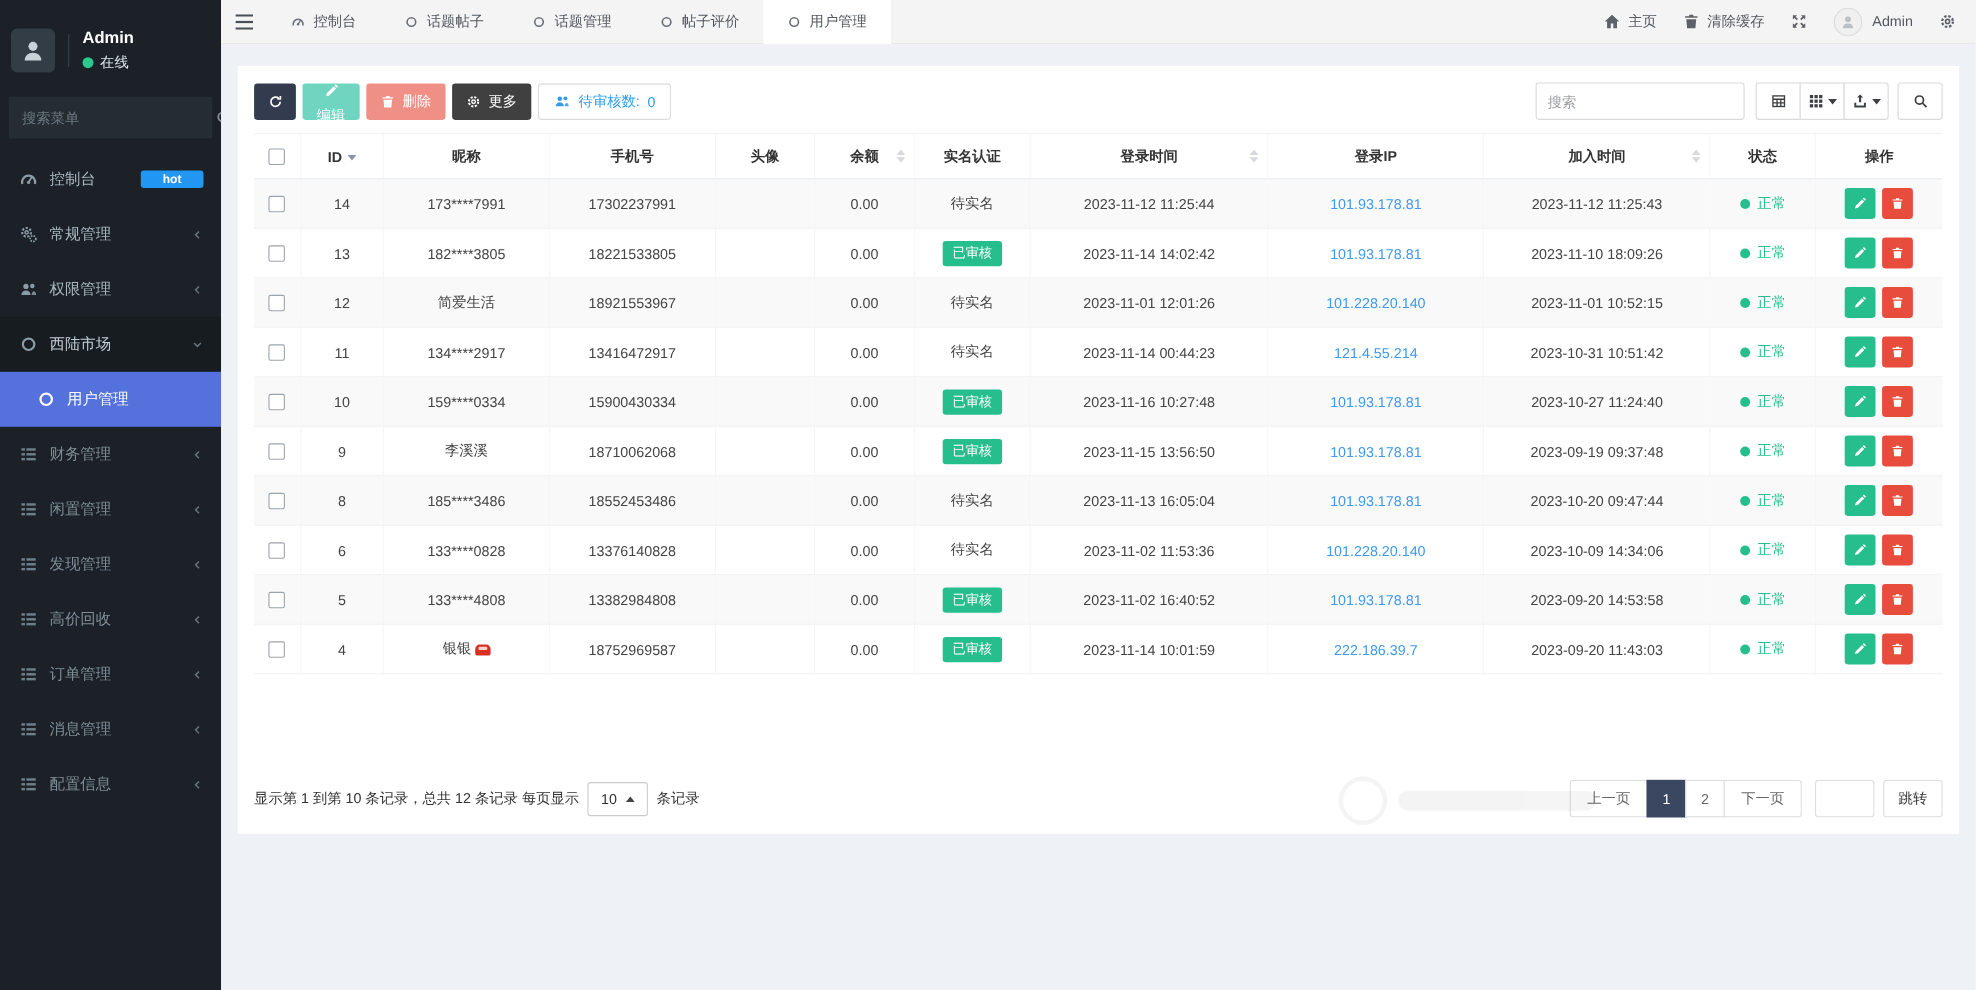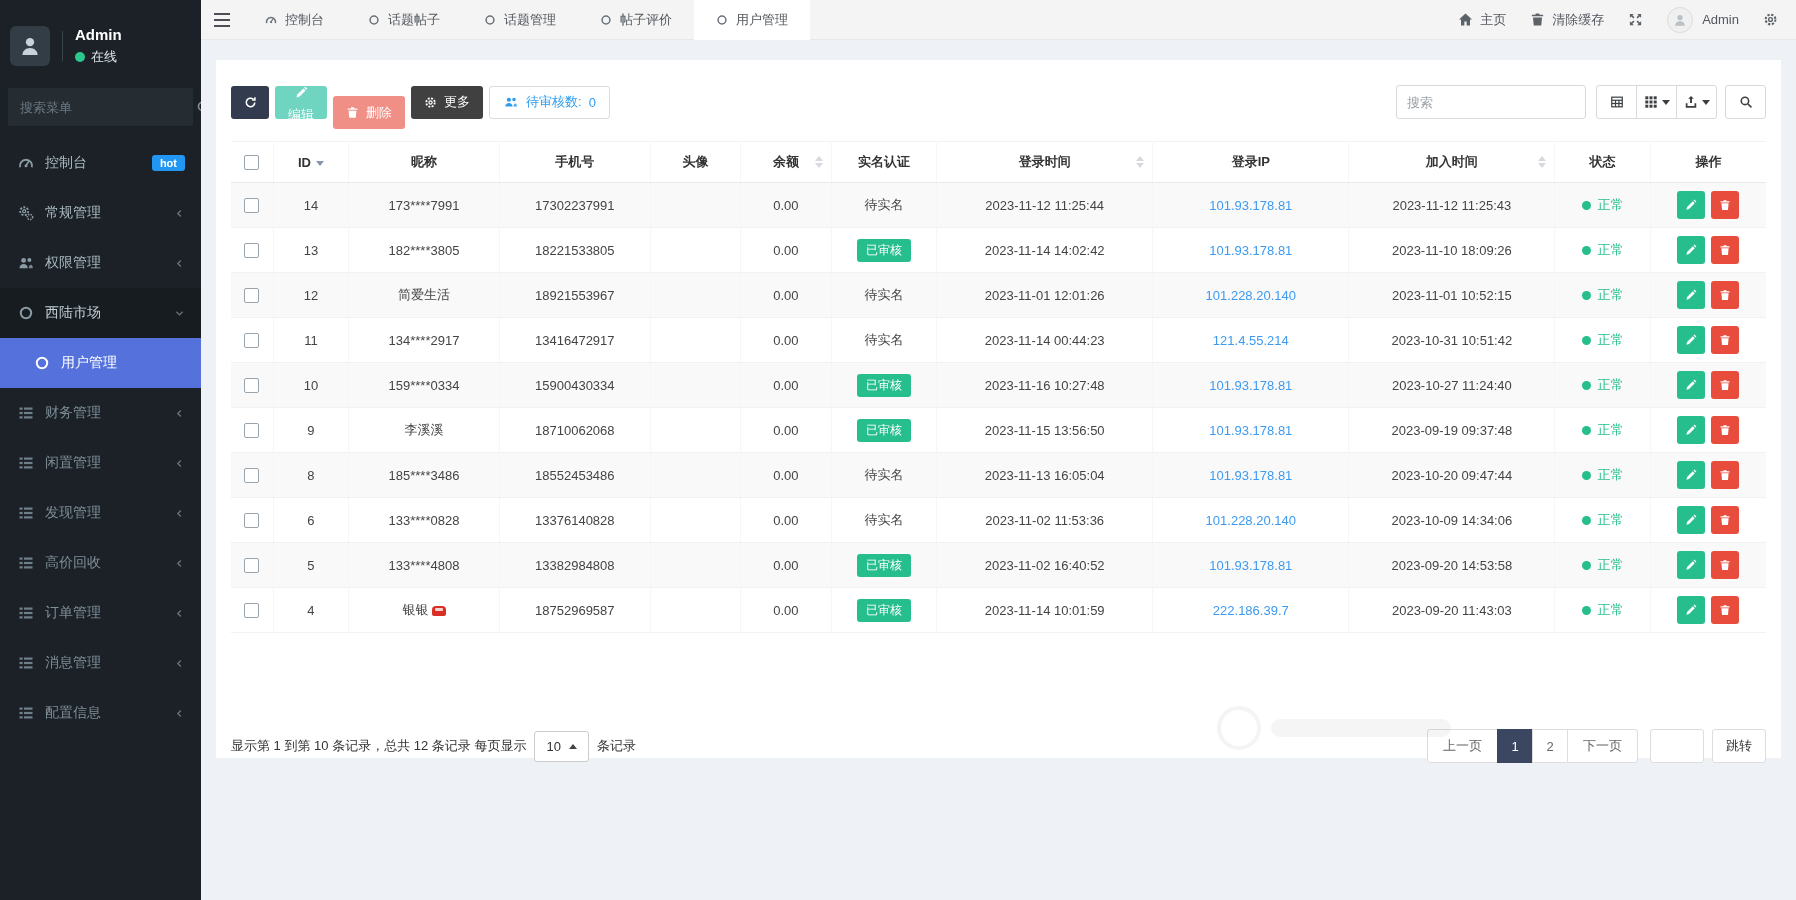--- a/index.html
+++ b/index.html
@@ -24,21 +24,21 @@
   .menu-item { height:50px; display:flex; align-items:center; padding:0 16px 0 18px; font-size:14px; color:#a9b8c1; cursor:pointer; }
   .menu-item .mi-icon { width:16px; height:16px; margin-right:11px; color:#8a9ba5; flex-shrink:0; }
   .menu-item .mi-label { flex:1; }
   .menu-item.dim { color:#7e8e99; }
   .menu-item.dim .mi-icon { color:#6f7f8a; }
   .menu-item.expanded { background:#171c21; color:#c0cdd5; }
   .menu-item.sub { background:#171c21; padding-left:34px; }
   .menu-item.sub.active { background:#5571dc; color:#fff; }
   .menu-item.sub.active .mi-icon { color:#fff; }
   .mi-chev { width:11px; height:11px; color:#66737d; }
-  .badge-hot { background:#2196f3; color:#fff; font-size:11px; font-weight:bold; padding:2px 8px; border-radius:3px; }
+  .badge-hot { background:#2196f3; color:#fff; font-size:11px; font-weight:bold; padding:2px 20px; border-radius:3px; }
 
   
   .main { flex:1; display:flex; flex-direction:column; }
   .navbar { height:40px; background:#f4f4f5; display:flex; align-items:center; border-bottom:1px solid #e8e8e9; }
   .nav-toggle { width:42px; height:40px; display:flex; align-items:center; justify-content:center; color:#4a4f55; cursor:pointer; }
   .nav-toggle .icon { width:16px; height:14px; }
   .tabs { display:flex; height:40px; }
   .tab { display:flex; align-items:center; gap:8px; padding:0 22px; color:#52585e; cursor:pointer; }
   .tab .icon { width:12px; height:12px; color:#6b7178; }
   .tab.active { background:#fff; }
@@ -51,21 +51,21 @@
 
   .content { flex:1; padding:20px 15px; background:#eef1f5; position:relative; }
   .panel { background:#fff; height:698px; padding:15px; position:relative; }
 
   
   .toolbar { display:flex; align-items:center; }
   .btn { height:33px; border:none; border-radius:3px; display:inline-flex; align-items:center; gap:7px; padding:0 13px; font-size:13px; color:#fff; margin-right:6px; cursor:pointer; font-family:inherit; }
   .btn .icon { width:13px; height:13px; }
   .btn-refresh { background:#333b4f; width:38px; justify-content:center; padding:0; }
   .btn-edit { background:#18bc9c; opacity:.62;flex-direction:column; }
-  .btn-del { background:#e74c3c; opacity:.62;margin-top:21px; }
+  .btn-del { background:#e74c3c; opacity:.62; }
   .btn-more { background:#404040; }
   .btn-pending { background:#fff; border:1px solid #dcdcdc; color:#2d9cf0; }
   .btn-pending .icon { width:16px; height:14px; }
   .toolbar-right { margin-left:auto; display:flex; align-items:center; }
   .search-input { width:190px; height:34px; border:1px solid #d9d9d9; border-radius:3px; padding:0 10px; font-size:13px; color:#555; font-family:inherit; outline:none; }
   .search-input::placeholder { color:#9aa0a6; }
   .tool-group { display:flex; margin-left:10px; }
   .icon-btn { width:41px; height:34px; background:#fff; border:1px solid #d9d9d9; display:flex; align-items:center; justify-content:center; gap:4px; color:#3c4043; cursor:pointer; margin-left:-1px; }
   .tool-group .icon-btn:first-child { border-radius:3px 0 0 3px; margin-left:0; }
   .tool-group .icon-btn:last-child { border-radius:0 3px 3px 0; }

